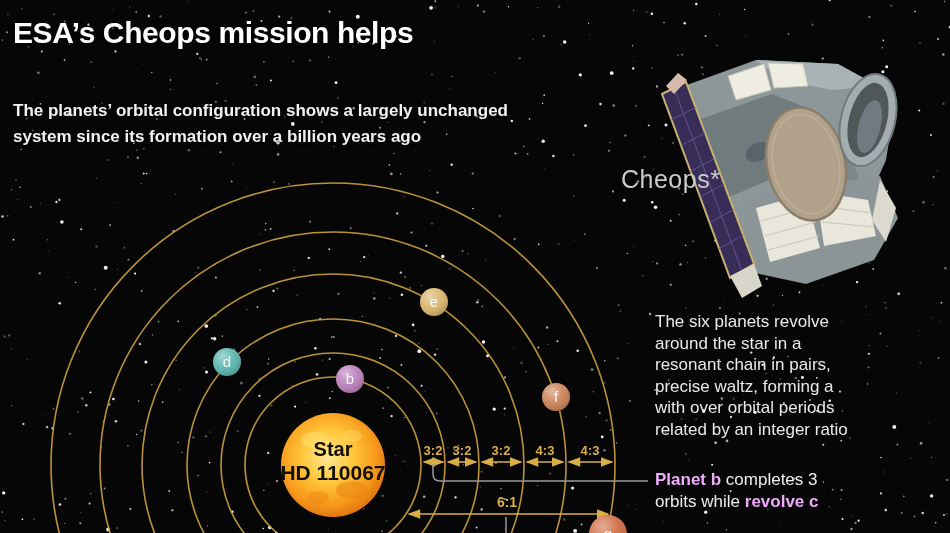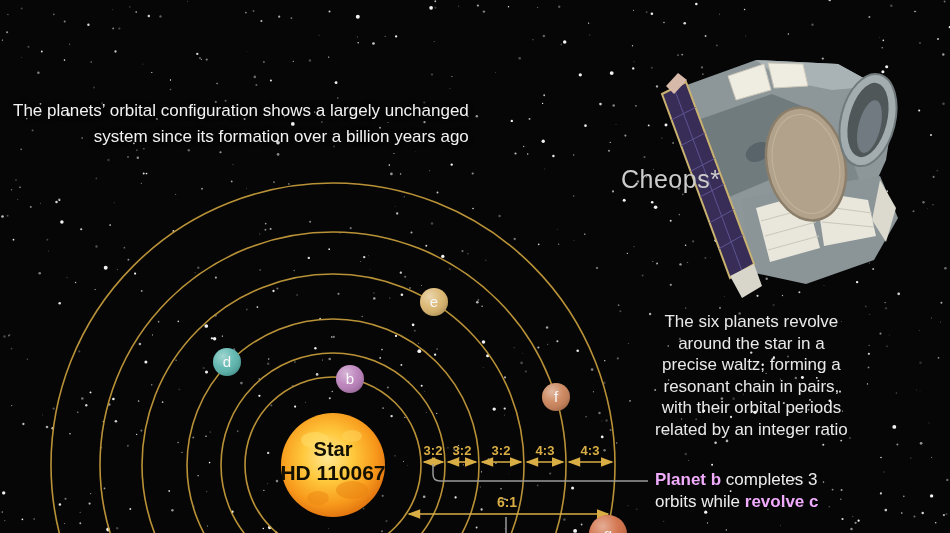--- a/index.html
+++ b/index.html
@@ -10,31 +10,30 @@
   .canvas svg{position:absolute;left:0;top:0;}
   svg text{font-family:"Liberation Sans",sans-serif;}
 
   .title{
     position:absolute;left:13px;top:14px;color:#ffffff;
     font-size:30px;font-weight:700;line-height:37px;letter-spacing:-0.4px;
     text-shadow:0 0 6px rgba(0,0,0,.9);
   }
   .subtitle{
     position:absolute;left:13px;top:98px;color:#f2f2f2;
-    font-size:17px;font-weight:400;line-height:26px;
+    font-size:17px;font-weight:700;line-height:26px;
     text-shadow:0 0 5px rgba(0,0,0,.9);
-    text-align:right;
   }
   .cheops-label{
     position:absolute;left:593px;top:165px;color:var(--c-label,#cccccc);
     font-size:25px;font-weight:400;letter-spacing:0.5px;margin-left:28px;
   }
   .intro{
     position:absolute;left:655px;top:311px;color:#e9e9e9;
-    font-size:17px;line-height:21.5px;font-weight:400;text-align:center;
+    font-size:17px;line-height:21.5px;font-weight:400;
   }
   .res-note{
     position:absolute;left:655px;top:469px;color:#ededed;
     font-size:17px;line-height:22px;
   }
   .res-heading{font-weight:700;color:#ffffff;}
   .res-note .b{font-weight:700;color:#f0abfc;}
 
   .ratio-label{fill:var(--c-gold,#d9ae45);font-size:13px;font-weight:700;}
   .ratio-label-big{font-size:14px;}
@@ -883,34 +882,35 @@
         <line x1="60.1" y1="149" x2="84.1" y2="136"></line>
         <line x1="69.7" y1="174.8" x2="93.7" y2="161.5"></line>
         <line x1="79.2" y1="200.6" x2="103.2" y2="187"></line>
       </g>
     </g>
     <polygon points="26,38 38,25 47,32 34,46" fill="#d6b9a8"></polygon>
     <polygon points="90,228 114,216 122,238 102,250" fill="#d8d5ca"></polygon>
   </svg>
 
   <div class="title">
+    <div>ESA’s Cheops mission helps</div>
   </div>
   <div class="subtitle">
     <div>The planets’ orbital configuration shows a largely unchanged</div>
     <div>system since its formation over a billion years ago</div>
   </div>
 
   <div class="cheops-label">Cheops*</div>
 
   <div class="intro">
     <div>The six planets revolve</div>
     <div>around the star in a</div>
+    <div>resonant chain in pairs,</div>
     <div>precise waltz, forming a</div>
-    <div>resonant chain in pairs,</div>
-    <div>with their orbital periods</div>
+    <div>with over orbital periods</div>
     <div>related by an integer ratio</div>
   </div>
 
   <div class="res-note">
     <div><span class="b">Planet b</span><span> completes 3</span></div>
     <div><span>orbits while </span><span class="b">revolve c</span></div>
   </div>
 
 </div>
 

